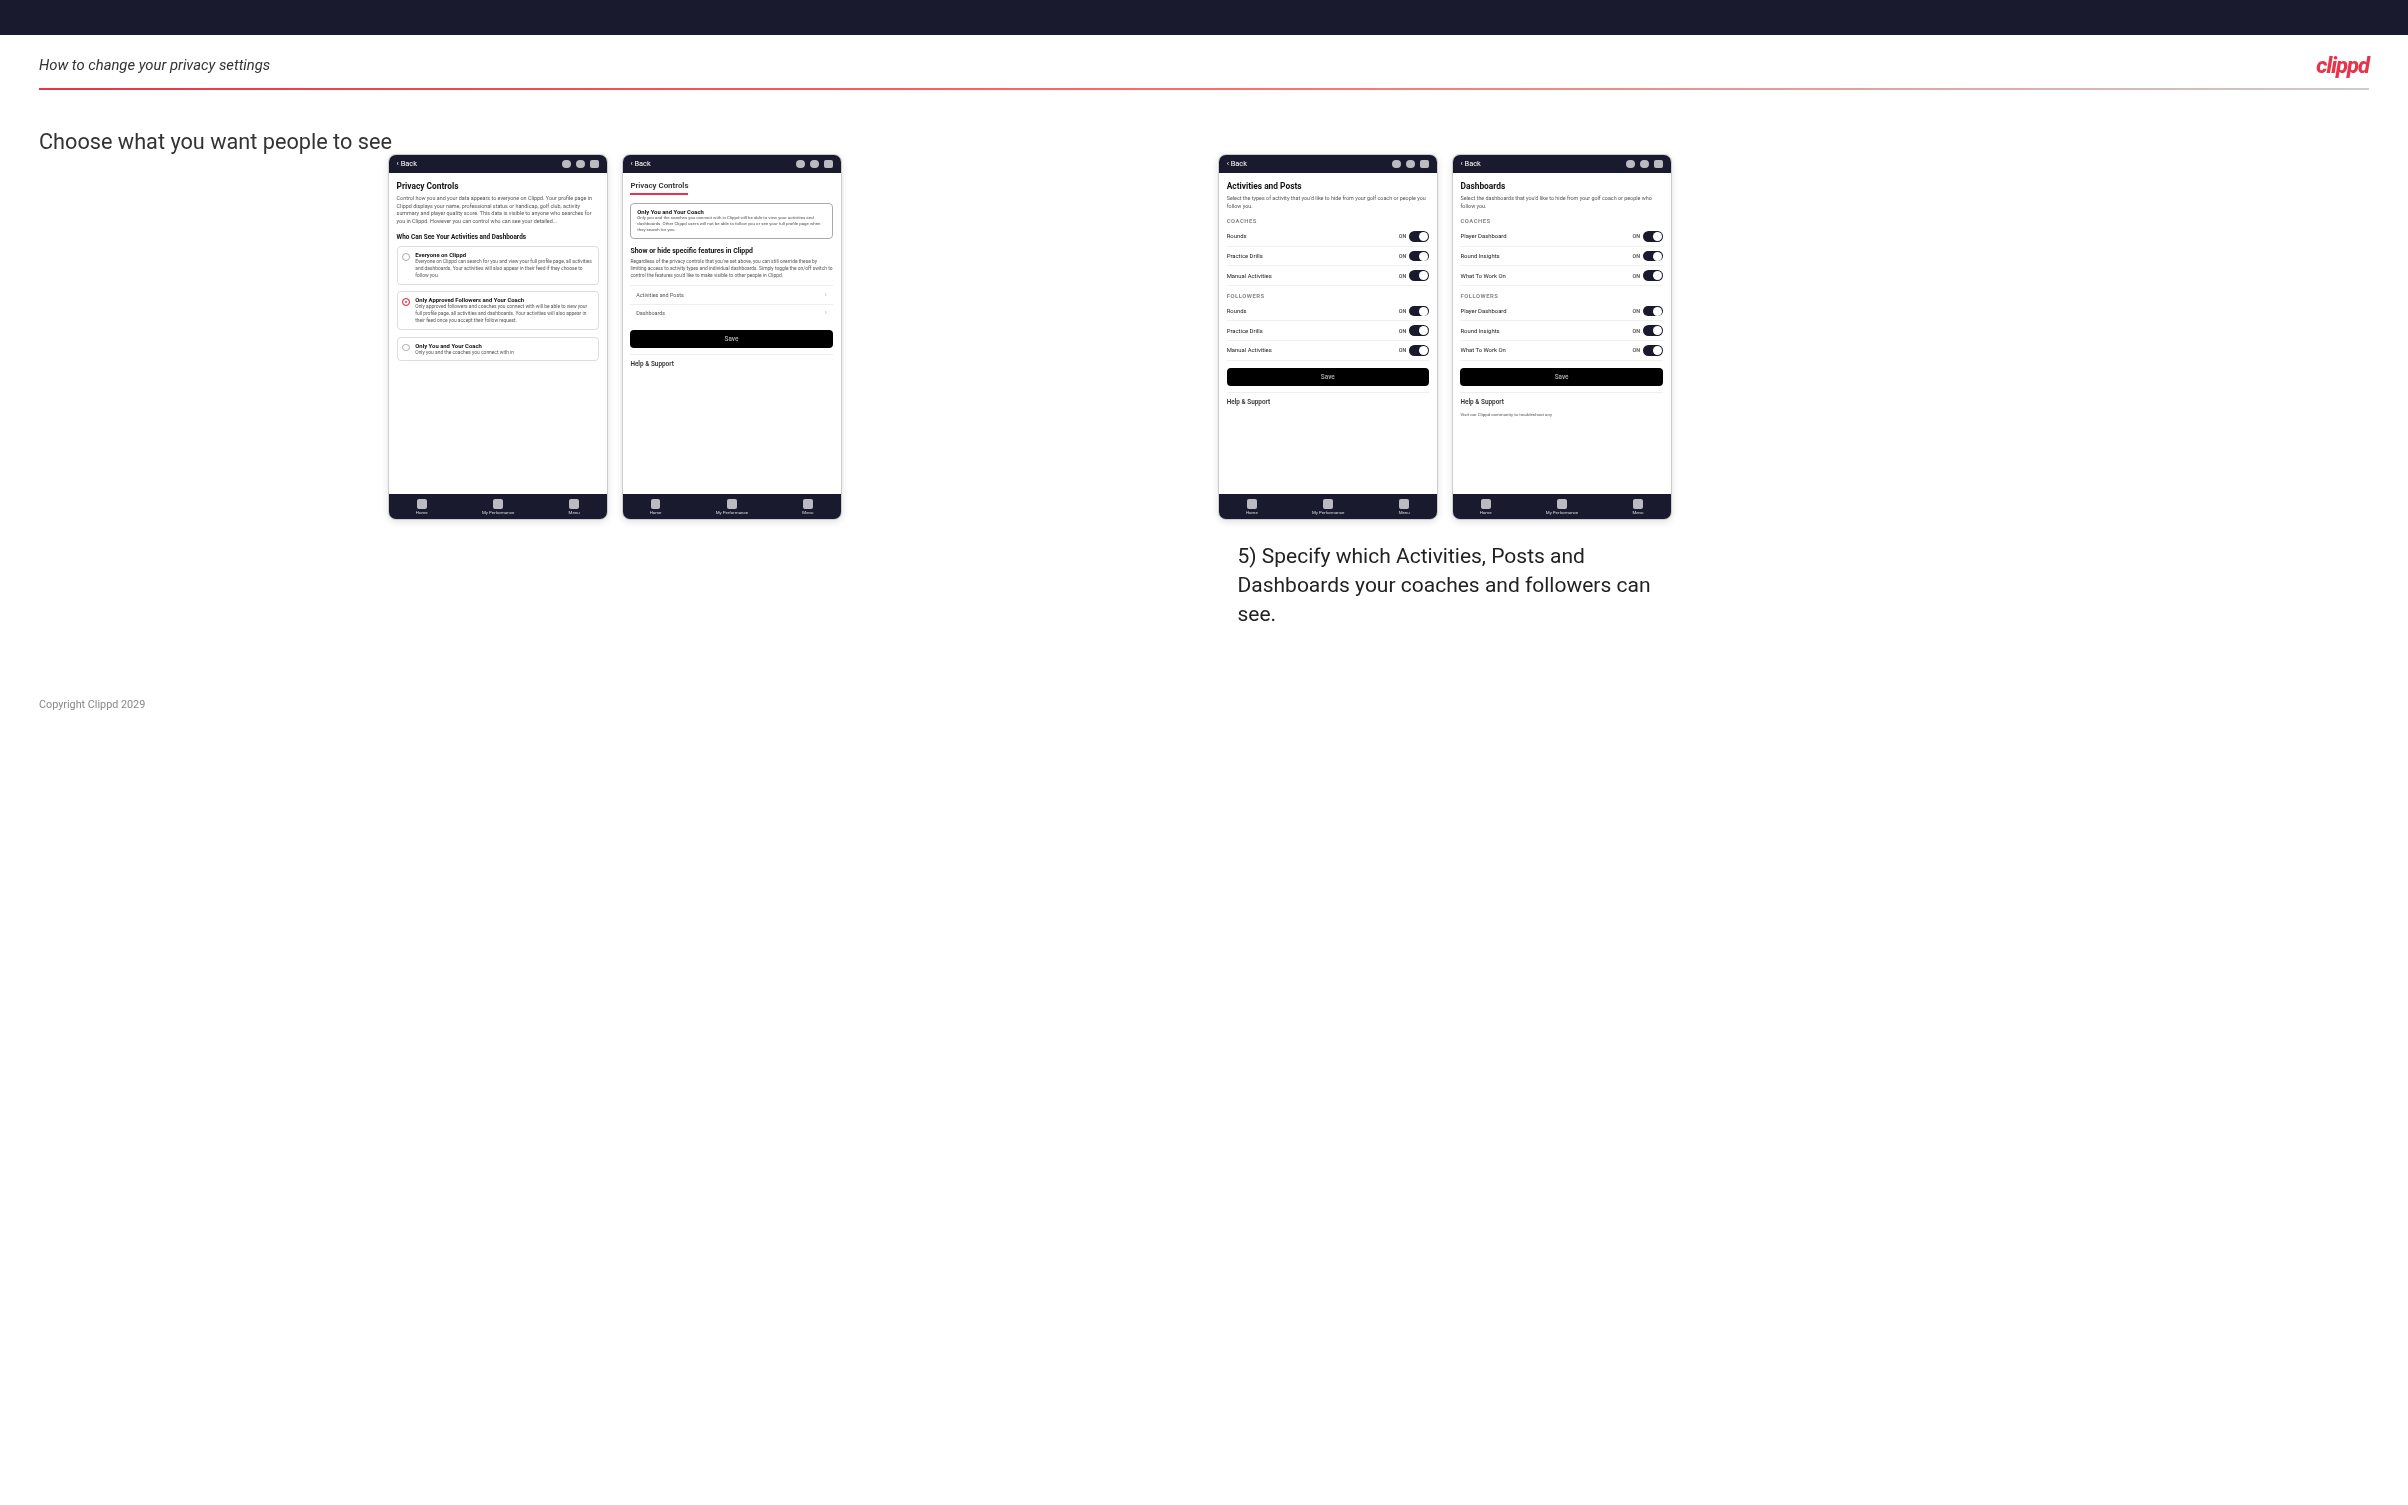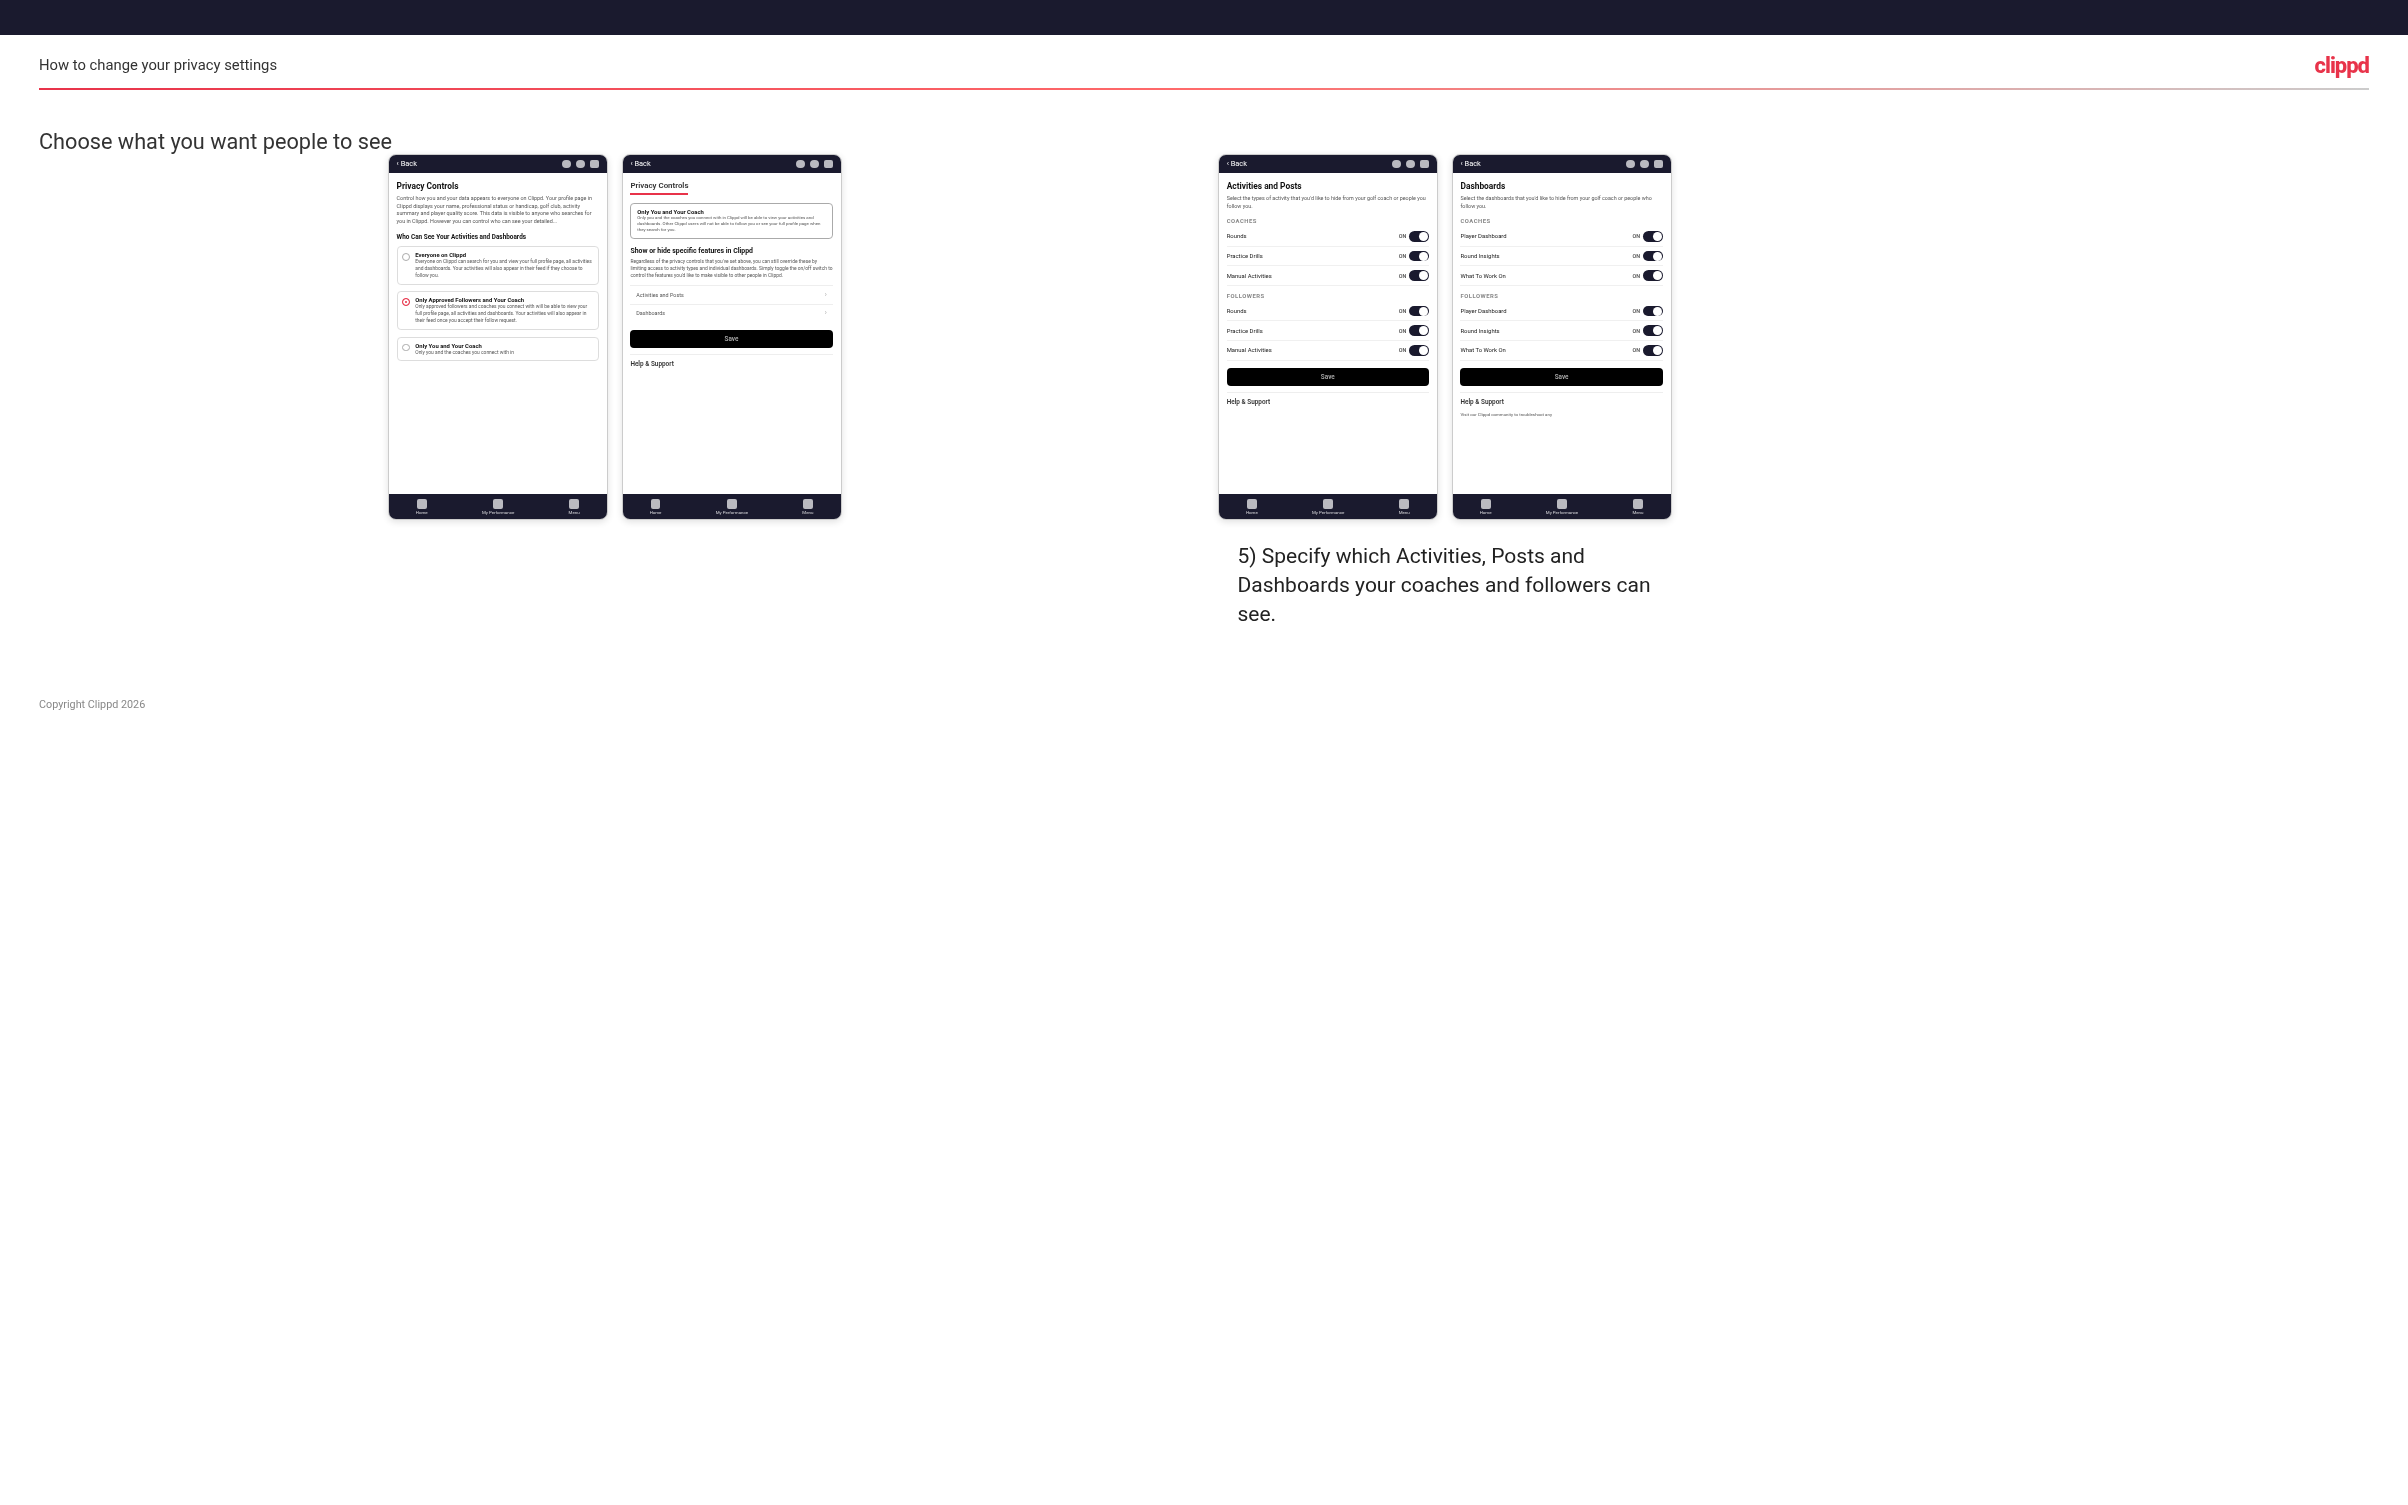--- a/index.html
+++ b/index.html
@@ -15,20 +15,21 @@
       height: 35px;
       width: 100%;
     }
 
     
     .header {
       display: flex;
       align-items: center;
       justify-content: space-between;
       padding: 17.7px 39px 9.9px 39px;
+      font-style: italic;
     }
     .header-title {
       font-size: 14.8px;
       color: #333;
     }
     .logo {
       font-size: 22px;
       font-weight: 800;
       color: #e8334a;
       letter-spacing: -1px;
@@ -672,15 +673,15 @@
         </div>
 
       </div>
       <div class="caption-right">5) Specify which Activities, Posts and Dashboards your  coaches and followers can see.</div>
     </div>
 
   </div>
 </div>
 
 <div class="footer">
-  <span>Copyright Clippd 2026</span>
+  <span>Copyright Clippd 2029</span>
 </div>
 
 
 </body></html>

